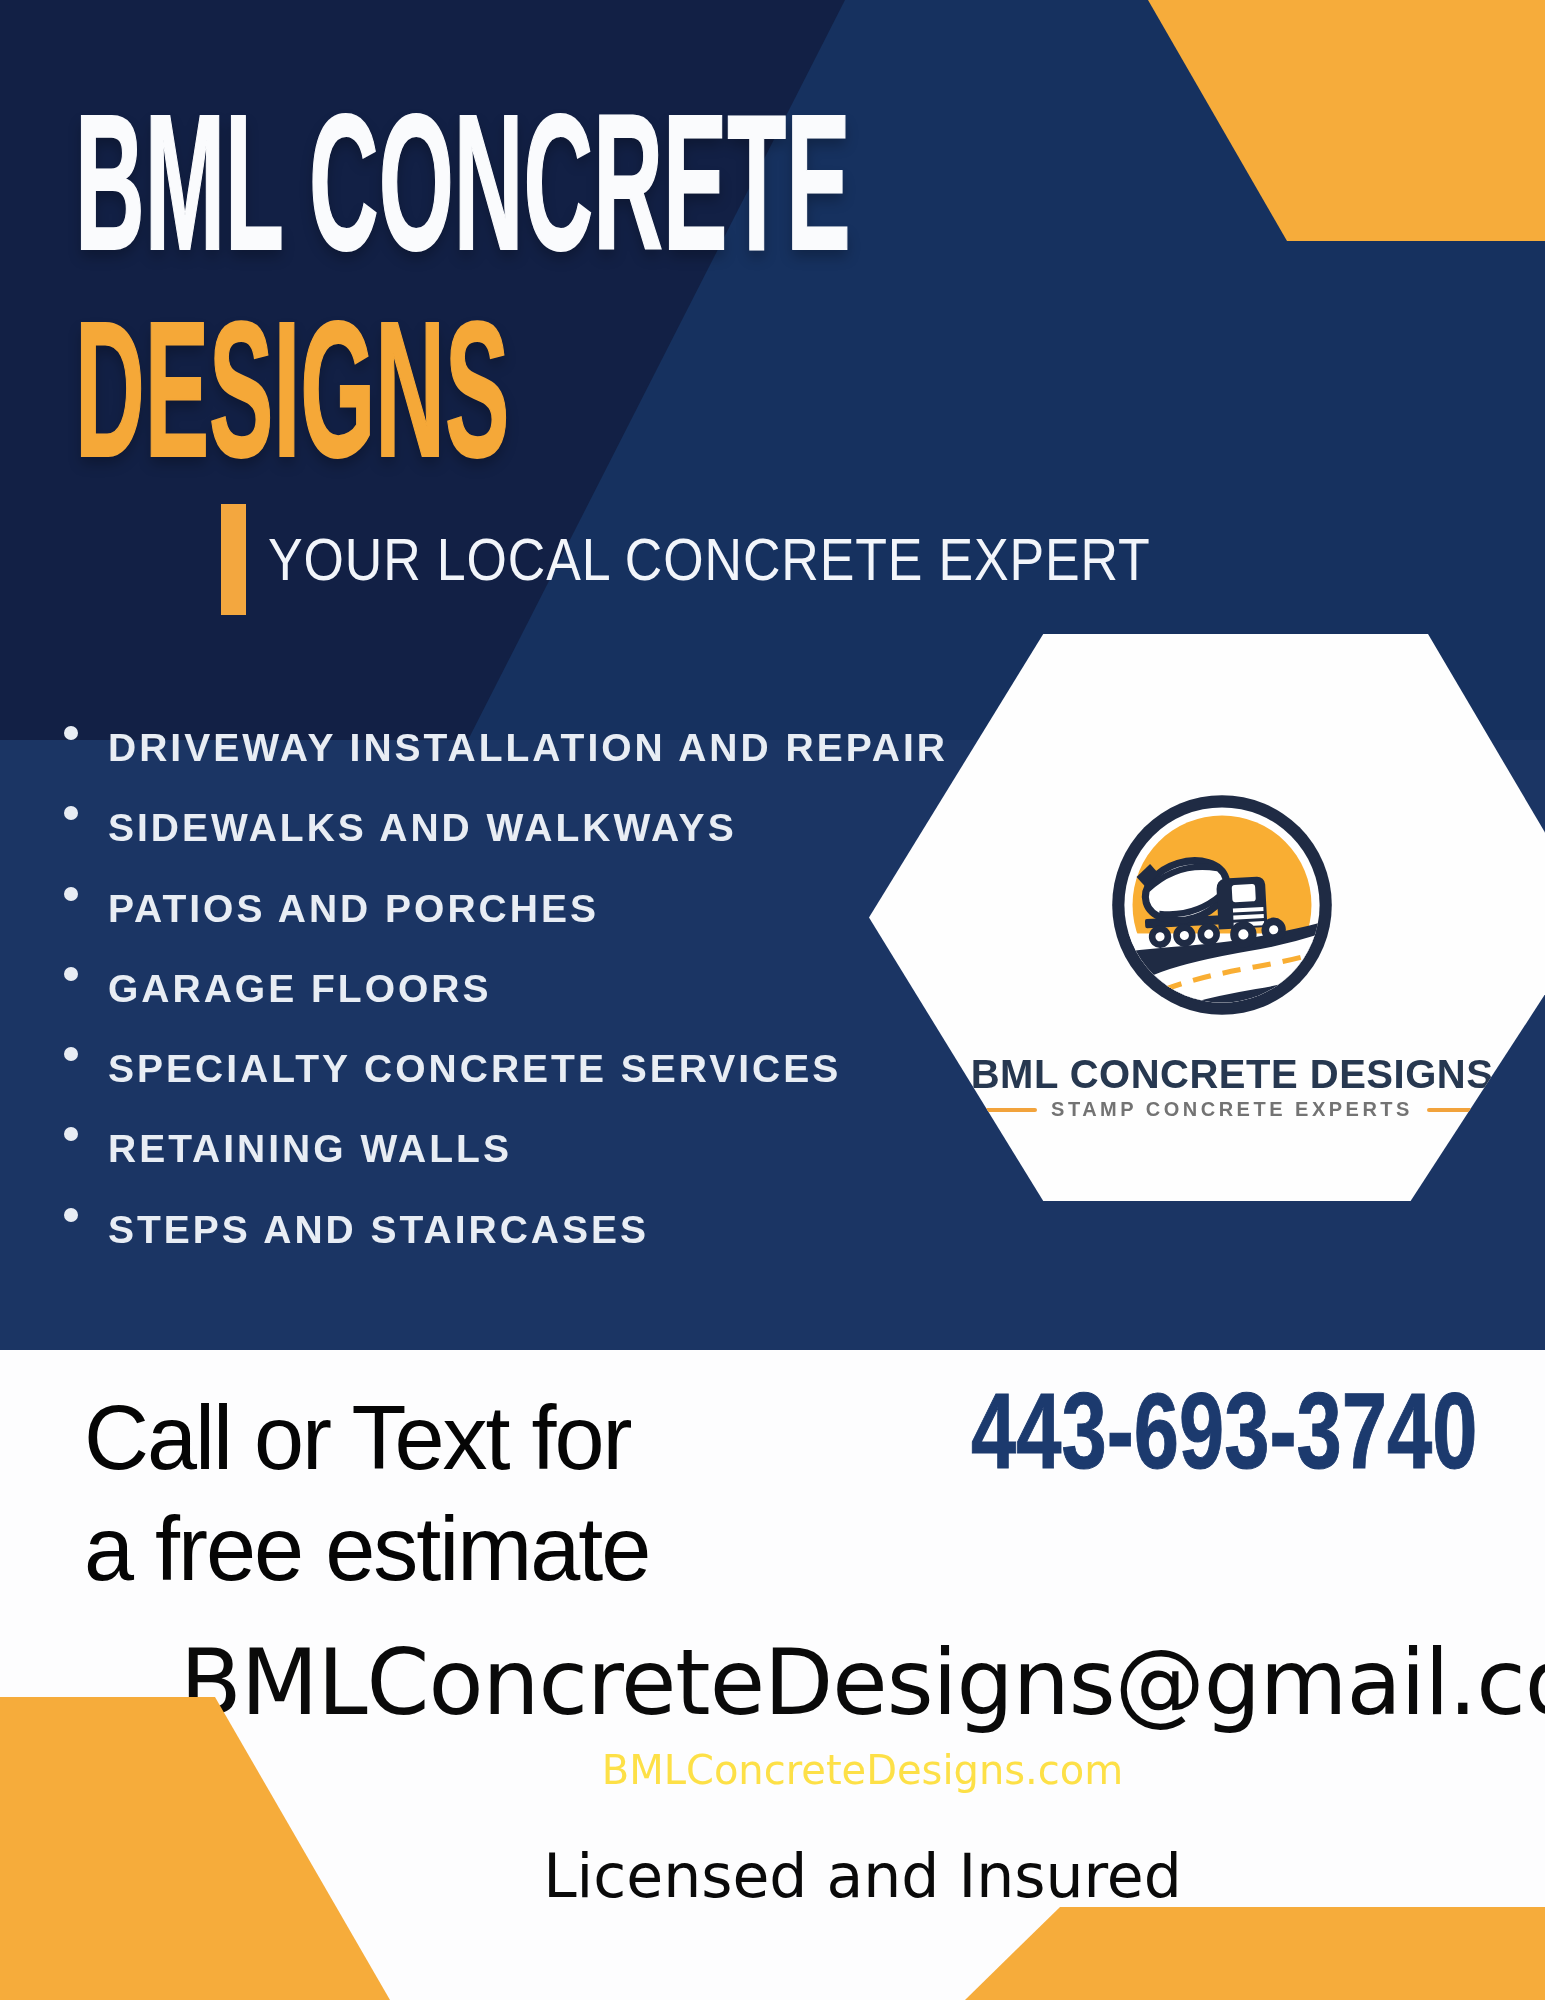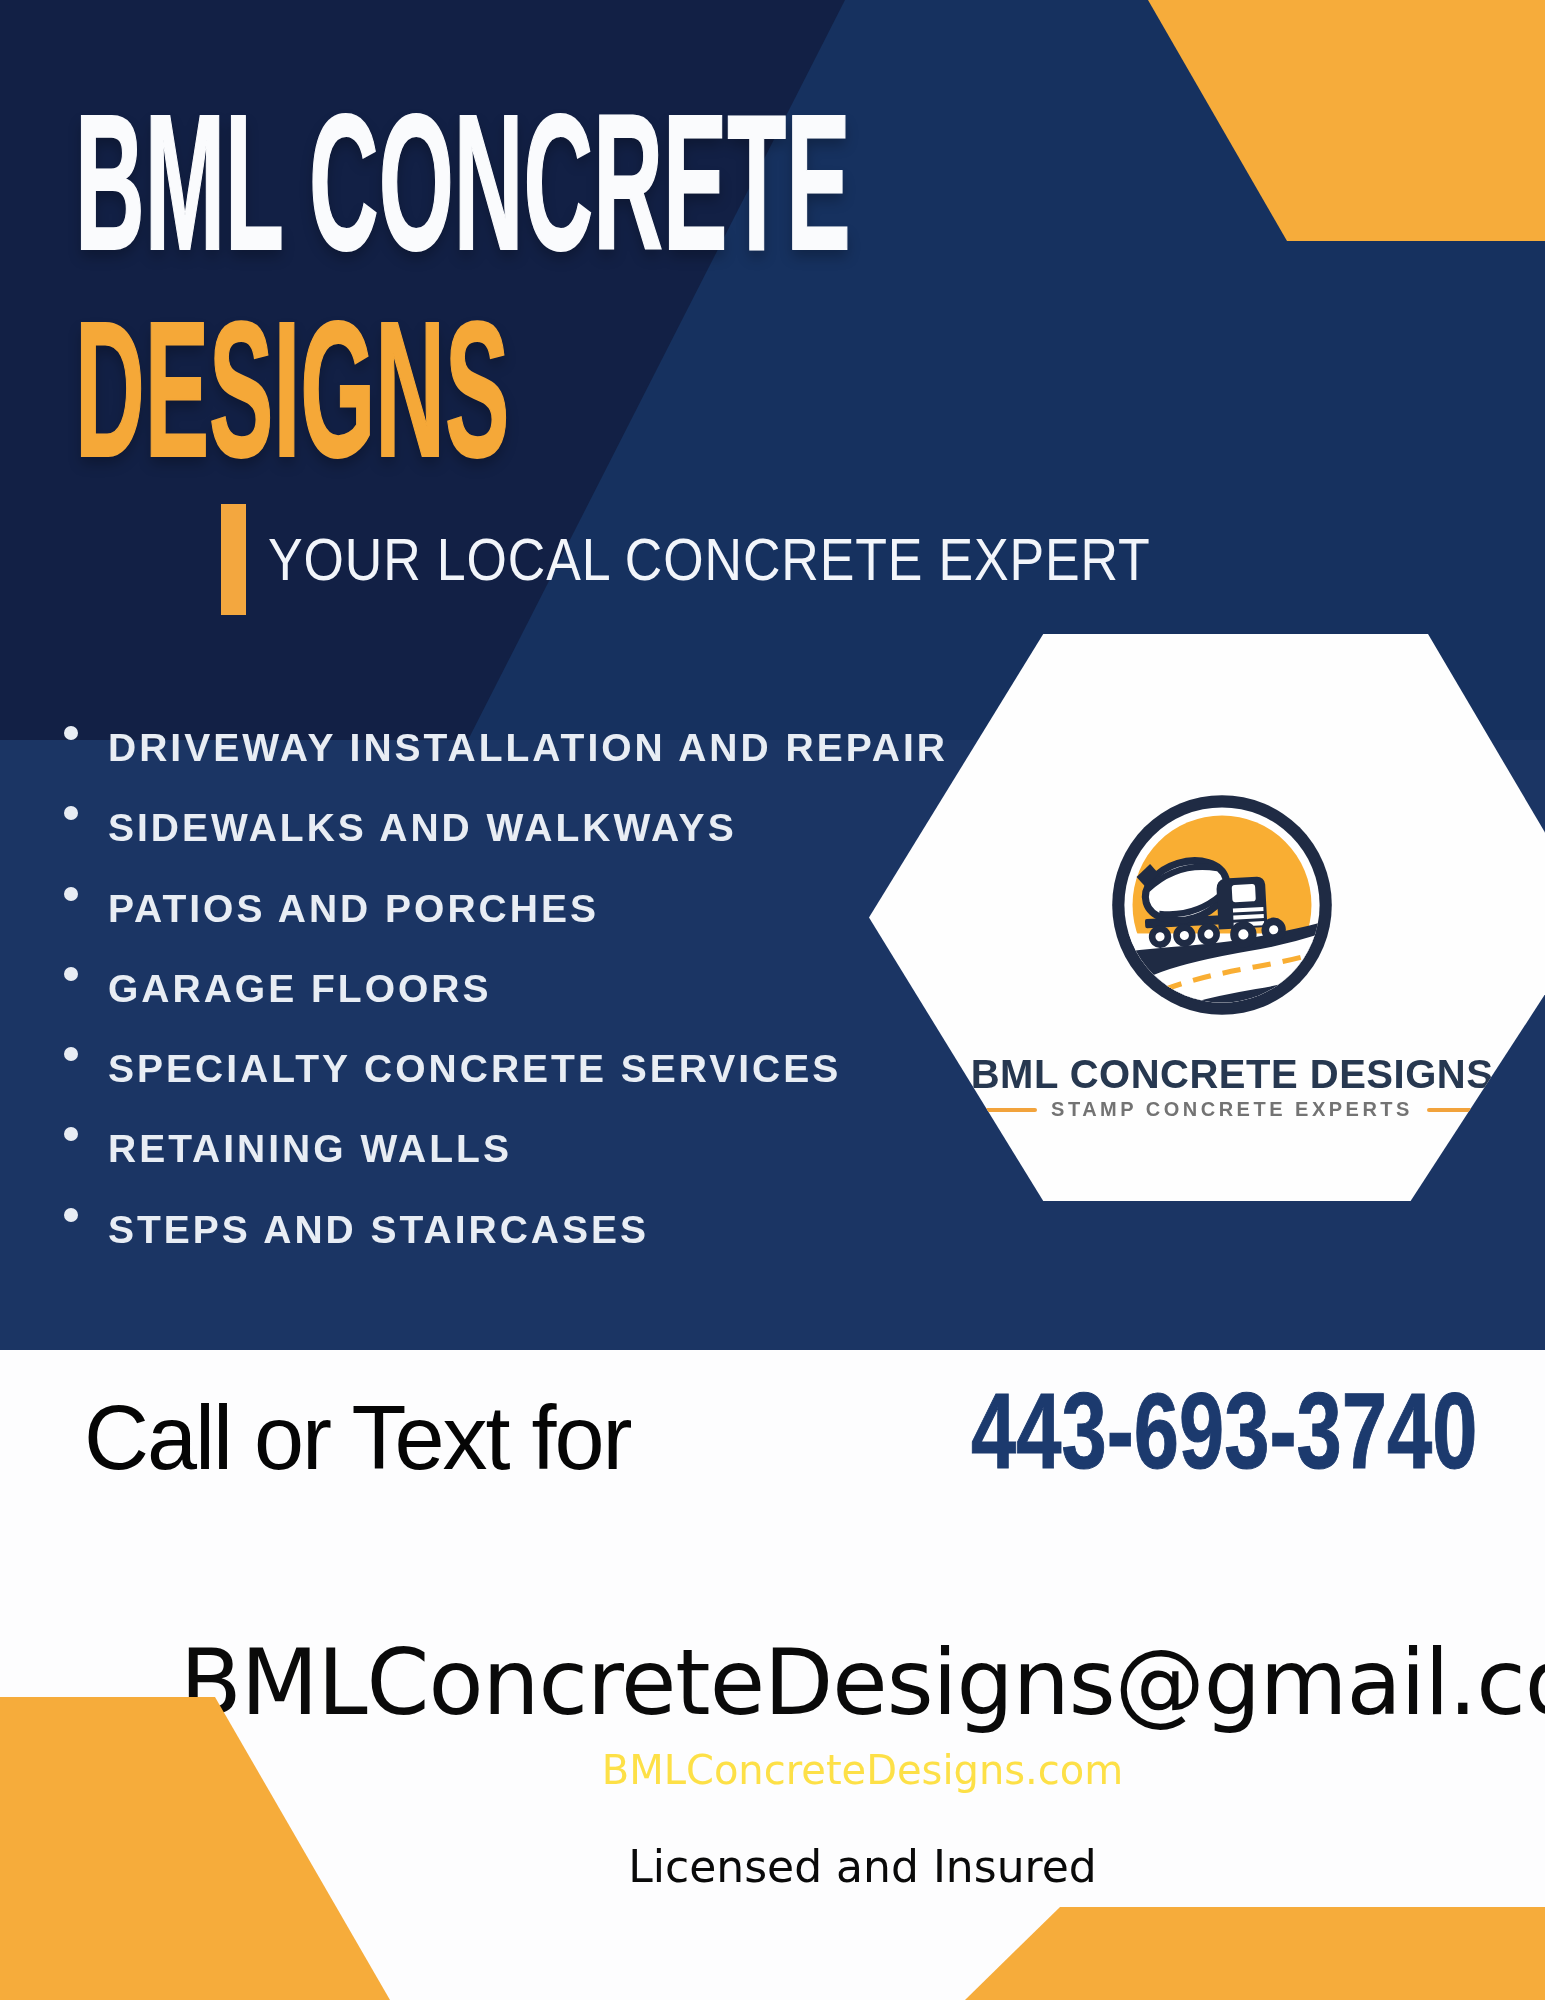--- a/index.html
+++ b/index.html
@@ -65,21 +65,21 @@
     font-family:Liberation Sans, sans-serif;font-weight:500;letter-spacing:-2px;white-space:nowrap;}
   .phone{left:971px;top:1378px;color:#1c3a6e;font-size:107px;font-weight:bold;
     font-family:"Liberation Sans",sans-serif;white-space:nowrap;line-height:1;
     transform:scaleX(0.76);transform-origin:left top;-webkit-text-stroke:1px #1c3a6e;}
   .contact-block{left:180px;top:0;width:1365px;text-align:center;}
   .email{position:absolute;left:0;top:1630px;width:100%;color:#0a0a0a;
     font-size:90px;letter-spacing:-1px;font-family:"DejaVu Sans",sans-serif;white-space:nowrap;}
   .website{position:absolute;left:0;top:1747px;width:100%;color:#fde047;
     font-size:40px;font-family:"DejaVu Sans",sans-serif;}
   .license{position:absolute;left:0;top:1841px;width:100%;color:#0a0a0a;
-    font-size:44px;font-family:"DejaVu Sans",sans-serif;}
+    font-size:60px;font-family:"DejaVu Sans",sans-serif;}
 </style>
 </head>
 <body>
 
 <div class="page">
 
   <div class="abs diag-dark"></div>
   <div class="abs corner-tr"></div>
   <div class="abs band"></div>
   <div class="abs bottom-white"></div>
@@ -164,20 +164,21 @@
     <div class="wordmark">BML CONCRETE DESIGNS</div>
     <div class="subrow">
       <span class="subline"></span>
       <span class="subtext">STAMP CONCRETE EXPERTS</span>
       <span class="subline"></span>
     </div>
   </div>
 
   <div class="abs cta">
     <div>Call or Text for</div>
+    <div>a free estimate</div>
   </div>
   <div class="abs phone">443-693-3740</div>
 
   <div class="abs contact-block">
     <div class="email">BMLConcreteDesigns@gmail.com</div>
     <div class="website">BMLConcreteDesigns.com</div>
     <div class="license">Licensed and Insured</div>
   </div>
 
   <div class="abs corner-bl"></div>

